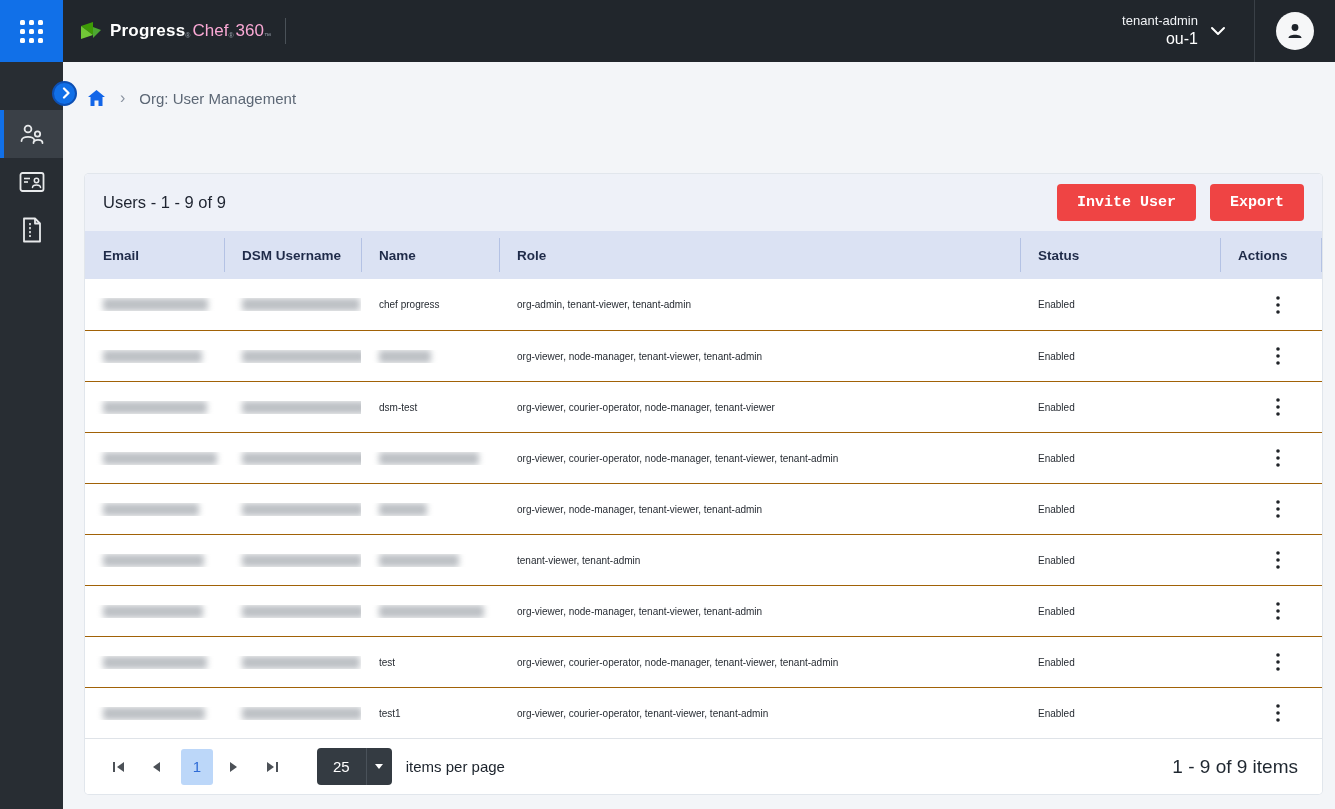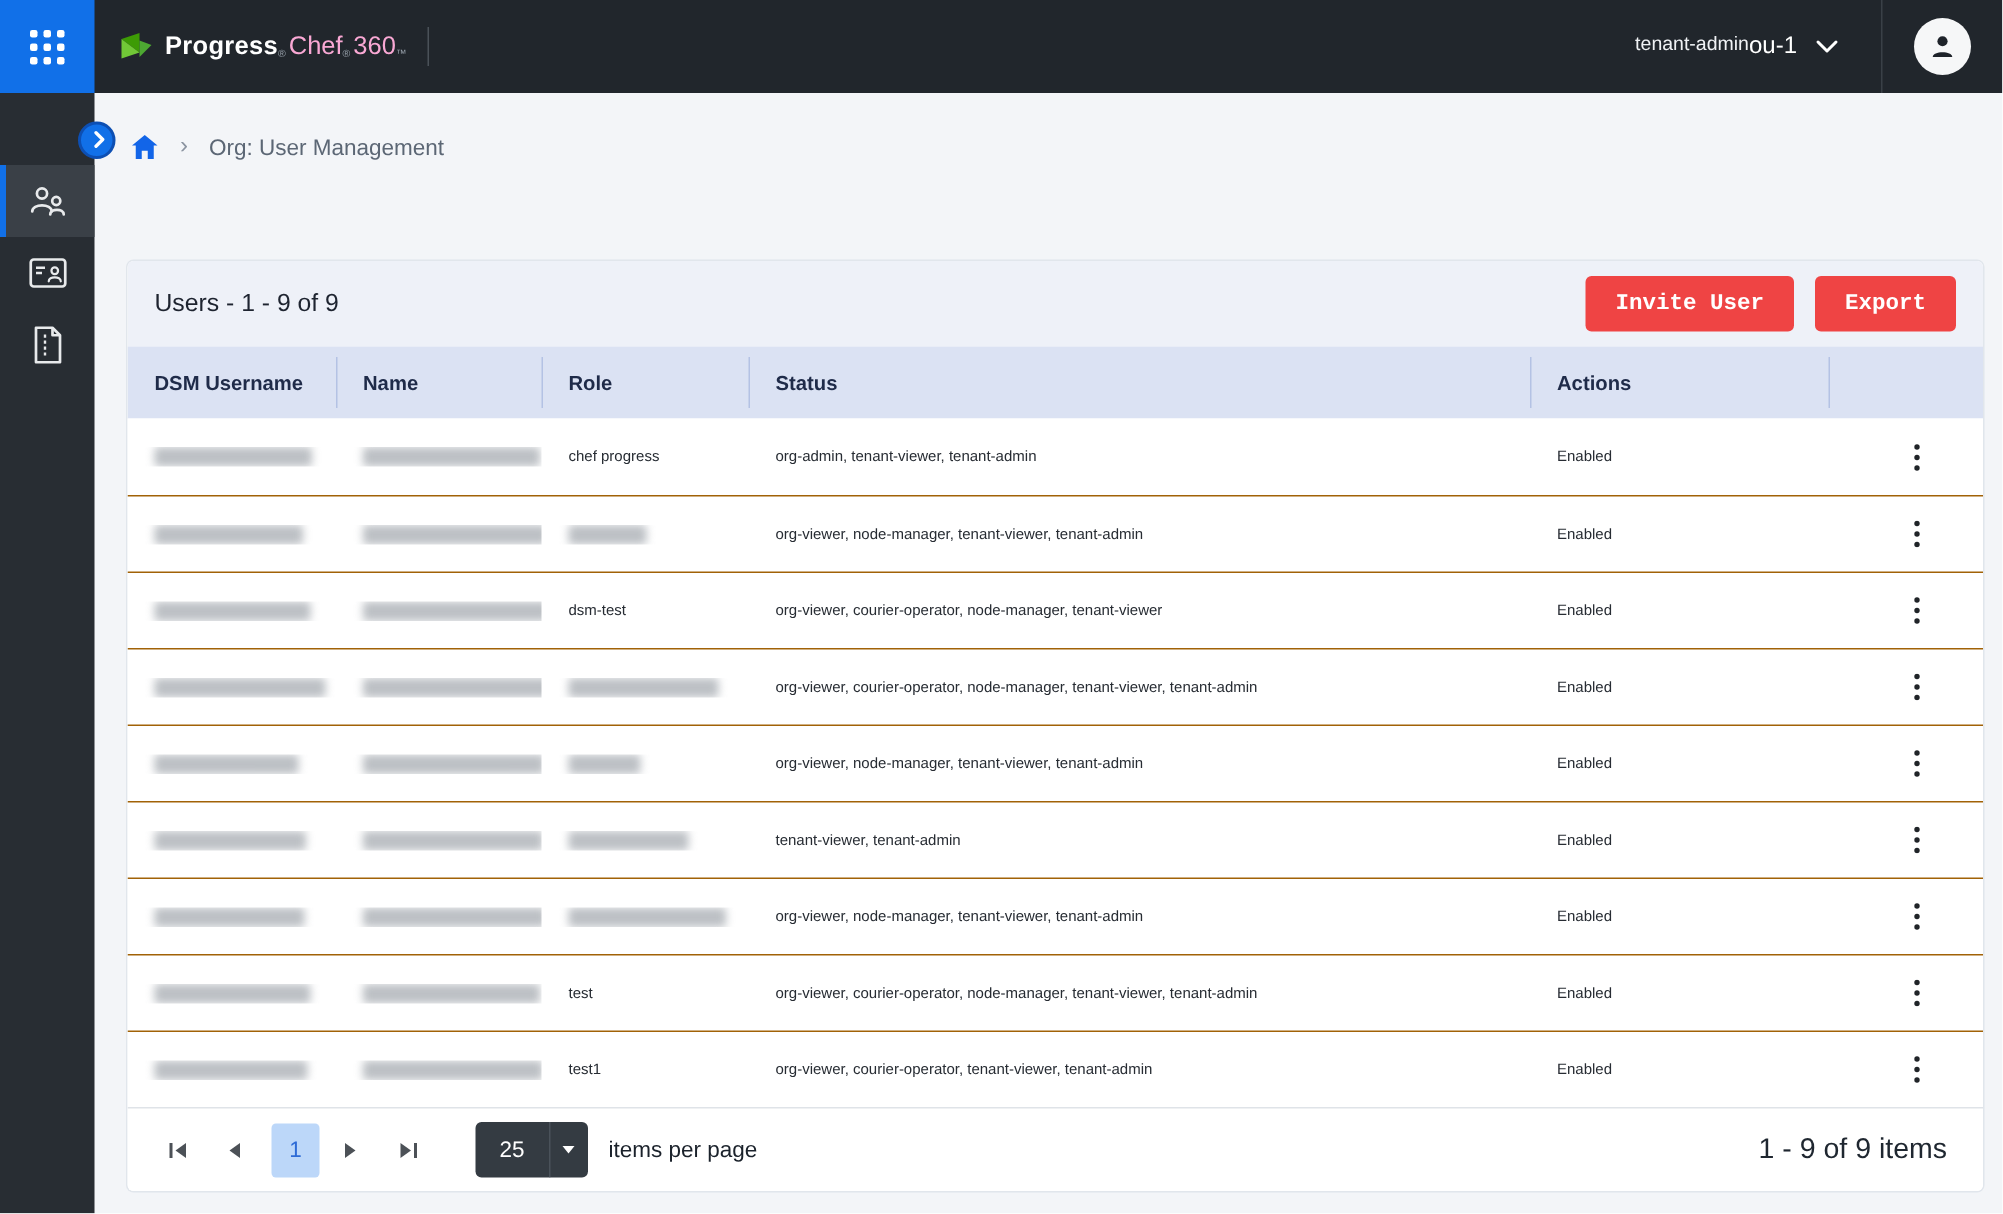--- a/index.html
+++ b/index.html
@@ -13,21 +13,21 @@
   .waffle i { width:5px; height:5px; background:#fff; border-radius:1.5px; }
   .brand { display:flex; align-items:baseline; margin-left:16px; white-space:nowrap; }
   .brand svg { align-self:center; margin-right:7px; position:relative; top:1px; }
   .brand .p-name { color:#fff; font-weight:bold; font-size:17px; letter-spacing:.2px; }
   .brand .p-sub { color:#f9a8d4; font-size:17px; margin-left:2px; }
   .brand sup { font-size:7px; color:#9aa3ad; vertical-align:top; position:relative; top:2px; }
   .tb-divider { width:1px; height:26px; background:#4a5158; margin:0 16px 0 14px; }
   .app-title { color:#fff; font-weight:bold; font-size:17px; letter-spacing:.2px; }
   .tb-spacer { flex:1; }
   .tenant-switcher { display:flex; align-items:center; gap:12px; cursor:pointer; margin-right:28px; }
-  .tenant-labels { display:flex; flex-direction:row; align-items:flex-start; line-height:1.25; }
+  .tenant-labels { display:flex; flex-direction:column; align-items:flex-end; line-height:1.25; }
   .tenant-role { color:#f0f2f5; font-size:13px; }
   .tenant-org { color:#fff; font-size:16px; }
   .tb-divider2 { width:1px; height:62px; background:#3a4047; }
   .avatar-btn { width:80px; height:62px; background:transparent; border:none; cursor:pointer; display:flex; align-items:center; justify-content:center; }
   .avatar-circle { width:38px; height:38px; border-radius:50%; background:#f6f7f8; display:flex; align-items:center; justify-content:center; }
 
   
   .sidebar { position:absolute; top:62px; left:0; bottom:0; width:63px; background:#282d33; z-index:20; }
   .sidebar-items { margin-top:48px; }
   .side-item { width:63px; height:48px; display:flex; align-items:center; justify-content:center; cursor:pointer; position:relative; }
@@ -172,20 +172,21 @@
     <section class="card">
       <div class="card-header">
         <span class="card-title">Users - 1 - 9 of 9</span>
         <div class="card-actions">
           <button class="btn-primary">Invite User</button>
           <button class="btn-primary">Export</button>
         </div>
       </div>
 
       <div class="grid-cols thead">
+        <div class="th">Email</div>
         <div class="th">DSM Username</div>
         <div class="th">Name</div>
         <div class="th">Role</div>
         <div class="th">Status</div>
         <div class="th">Actions</div>
       </div>
 
       <div id="tbody">
   <div class="grid-cols trow">
     <div class="td"><span class="redact" style="width: 105px;"></span></div>

